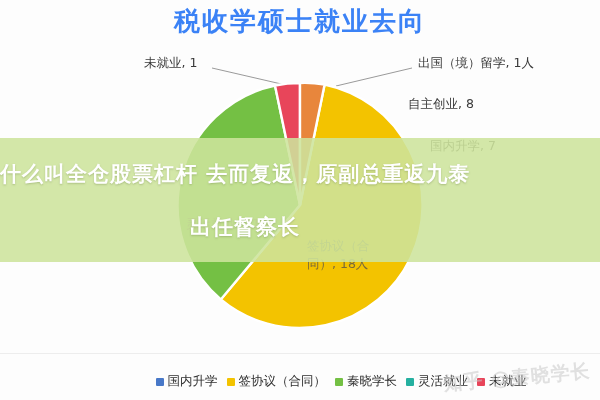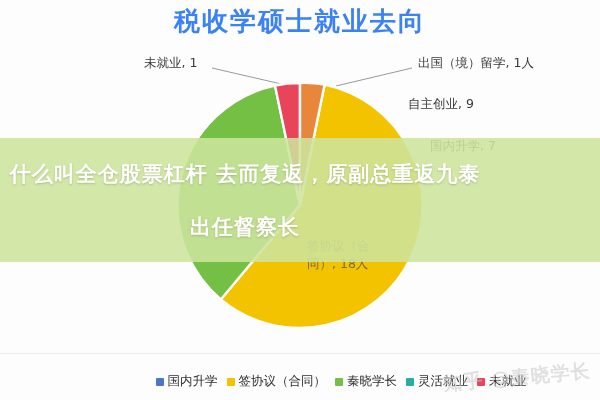--- a/index.html
+++ b/index.html
@@ -59,21 +59,21 @@
     position:absolute;left:0;bottom:46px;width:600px;height:1px;background:#ededed;
   }
 
   
   .overlay-band{
     position:absolute;left:0;top:138px;width:600px;height:124px;
     background:#cde49c;opacity:.88;
   }
   .overlay-text{
     position:absolute;left:0;top:138px;width:490px;height:124px;
-    display:flex;flex-direction:column;justify-content:center;align-items:center;
+    display:flex;flex-direction:column;justify-content:center;
     gap:6px;
   }
   .overlay-line{
     color:#ffffff;font-weight:700;font-size:21px;letter-spacing:1px;
     text-shadow:0 1px 2px rgba(120,140,80,.45);
     font-family:"DejaVu Sans","Liberation Sans",sans-serif;
     white-space:nowrap;
   }
   .overlay-line.l2{text-align:center;margin-top:19px;}
 
@@ -107,21 +107,21 @@
 
         <path d="M122,122 L97.0,2.5 A123,123 0 0 1 122,0 Z" fill="#E8455A" stroke="#ffffff" stroke-width="2.4"></path>
 
         <path d="M122,122 L122,0 A123,123 0 0 1 146.6,1.5 Z" fill="#E8863C" stroke="#ffffff" stroke-width="2.4"></path>
       </svg>
     </div>
   </div>
 
   <div class="lbl l-weijiuye">未就业, 1</div>
   <div class="lbl l-chuguo">出国（境）留学, 1人</div>
-  <div class="lbl l-chuangye">自主创业, 9</div>
+  <div class="lbl l-chuangye">自主创业, 8</div>
   <div class="lbl l-shengxue">国内升学, 7</div>
   <div class="lbl l-linghuo">灵活就业, 11人</div>
   <div class="lbl l-qianxie1">签协议（合</div>
   <div class="lbl l-qianxie2">同）, 18人</div>
 
   <div class="overlay-band"></div>
   <div class="overlay-text">
     <div class="overlay-line l1">什么叫全仓股票杠杆 去而复返，原副总重返九泰</div>
     <div class="overlay-line l2">出任督察长</div>
   </div>

